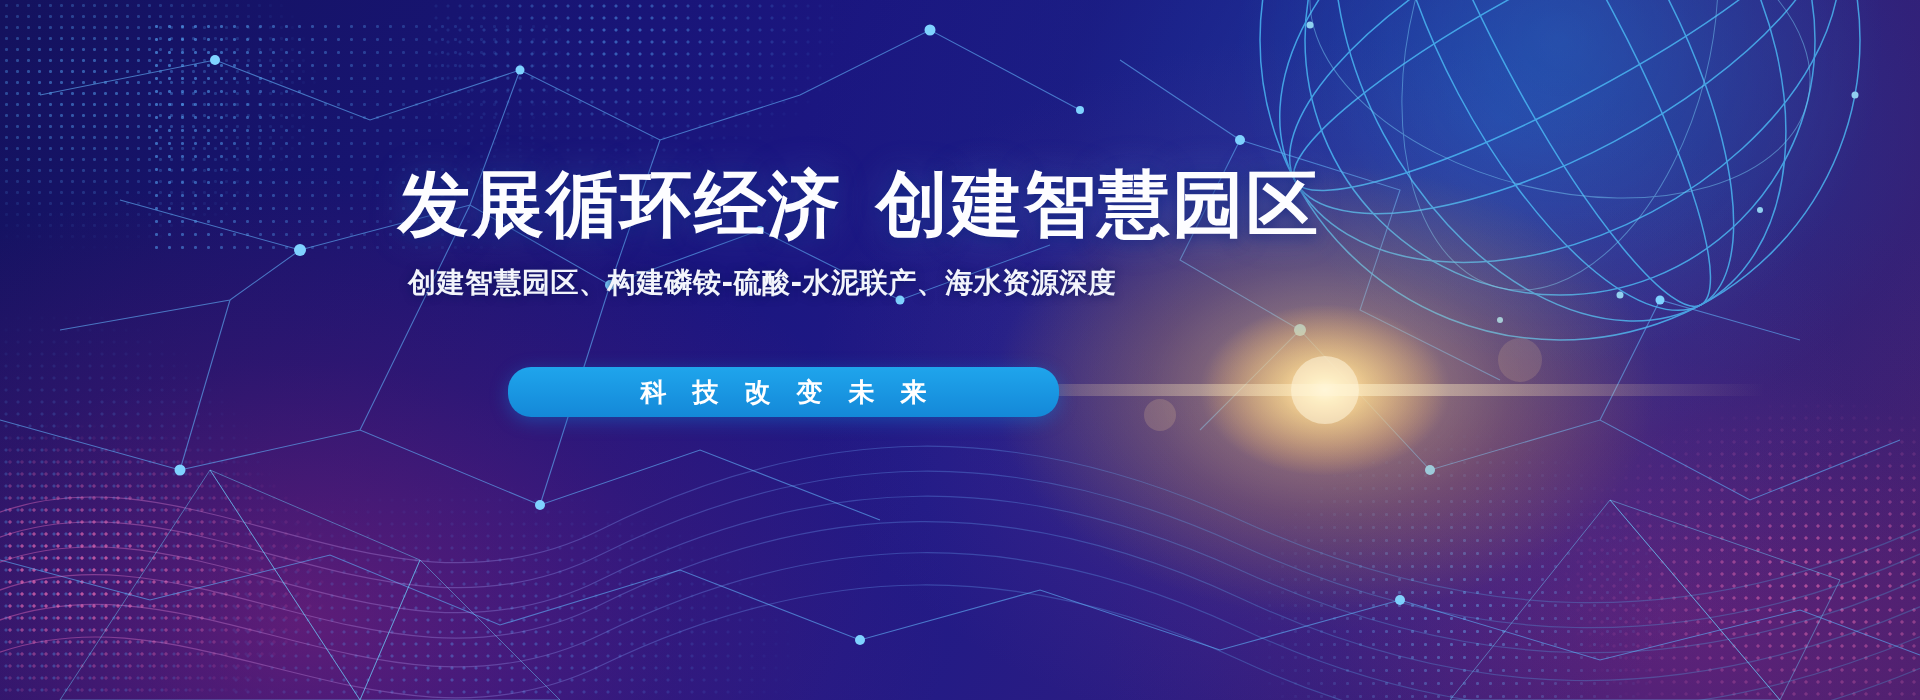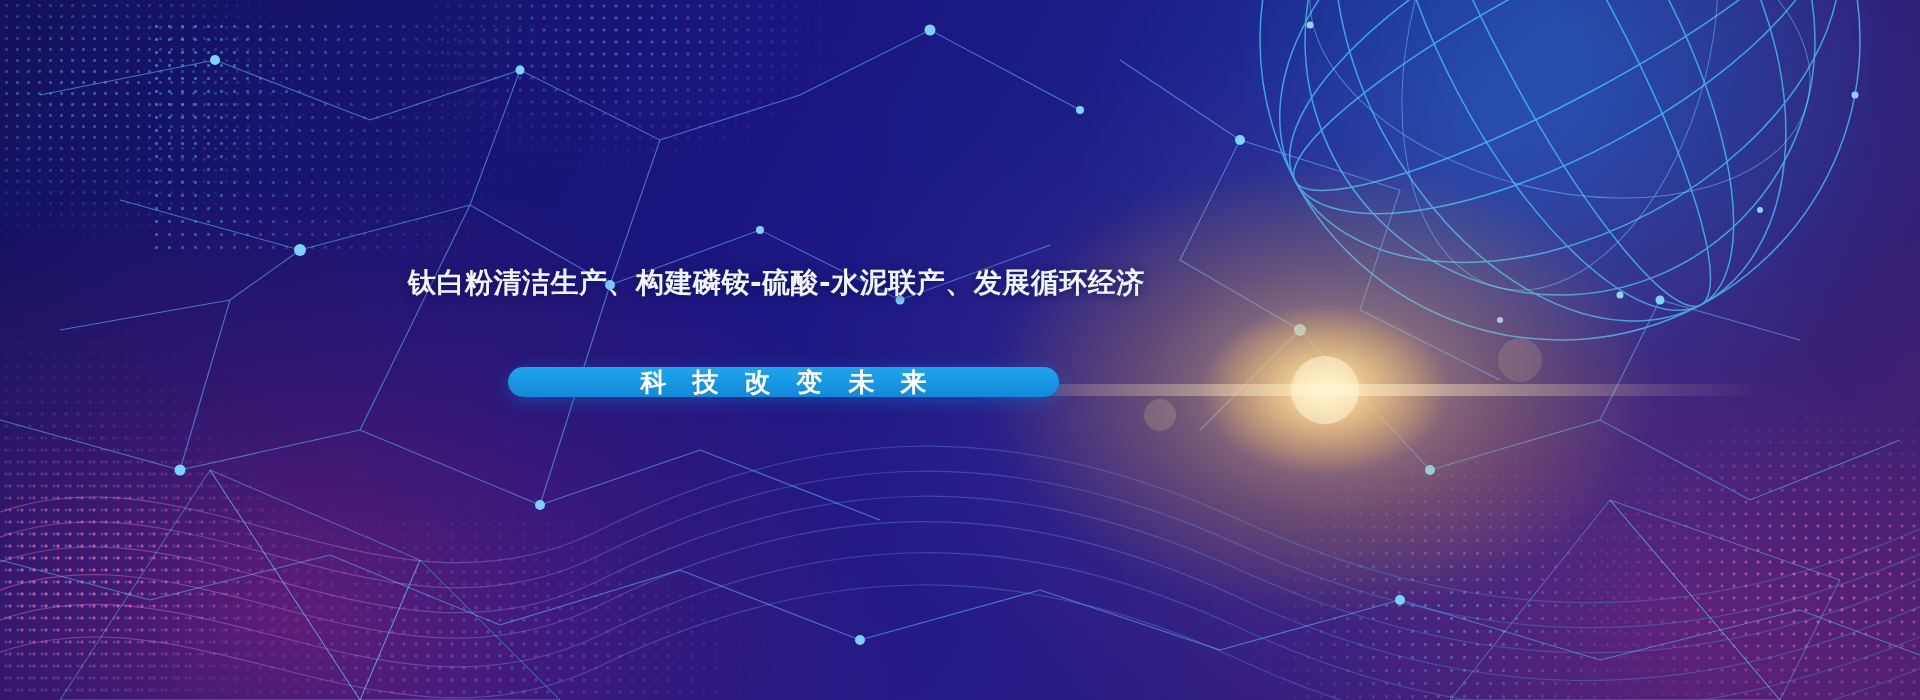--- a/index.html
+++ b/index.html
@@ -38,21 +38,21 @@
 
   
   .content { position:absolute; left:0; top:0; width:1920px; height:700px; }
   .headline { position:absolute; left:398px; top:168px; font-size:72px; font-weight:700; color:#fdfdff;
     letter-spacing:2px; line-height:1; white-space:nowrap; text-shadow:0 2px 14px rgba(10,30,120,.75), 0 0 36px rgba(120,180,255,.28); }
   .headline .gap { display:inline-block; width:34px; }
   .subtitle { position:absolute; left:408px; top:262px; width:800px; font-size:28px; font-weight:600;
     color:#f2f4fb; line-height:1.52; letter-spacing:.5px; text-shadow:0 1px 8px rgba(8,20,90,.8); }
   .subtitle div { white-space:nowrap; }
 
-  .cta { position:absolute; left:508px; top:367px; width:551px; height:30px; border-radius:23px;
+  .cta { position:absolute; left:508px; top:367px; width:551px; height:50px; border-radius:23px;
     background:linear-gradient(180deg,#1fa5ec 0%,#1488d8 100%); border:none; cursor:pointer;
     display:flex; align-items:center; justify-content:center;
     box-shadow:0 4px 18px rgba(20,120,210,.45); }
   .cta span { font-size:26px; font-weight:700; color:#fff; letter-spacing:26px; text-indent:26px;
     font-family:"DejaVu Sans", sans-serif; }
 </style>
 </head>
 <body>
 
 <div class="banner">
@@ -167,22 +167,23 @@
       <path d="M-20 628 C 180 538, 380 742, 600 635 S 1020 525, 1240 628 S 1680 742, 1940 628"></path>
       <path d="M-20 660 C 180 572, 380 772, 600 666 S 1020 558, 1240 660 S 1680 772, 1940 660"></path>
     </g>
     <g stroke="#6fd4ff" stroke-width="1" fill="none" opacity=".45">
       <path d="M60 700 L210 470 L360 700 Z M210 470 L420 560 L360 700 Z M420 560 L560 700 L360 700 Z"></path>
       <path d="M1450 700 L1610 500 L1780 700 Z M1610 500 L1840 580 L1780 700 Z"></path>
     </g>
   </svg>
 
   <div class="content">
+    <div class="headline"><span>发展循环经济</span><span class="gap"></span><span>创建智慧园区</span></div>
 
     <div class="subtitle">
-      <div>钛白粉清洁生产、构建磷铵-硫酸-水泥联产、发展循环经济</div>
+      <div>创建智慧园区、构建磷铵-硫酸-水泥联产、海水资源深度</div>
     </div>
 
     <button class="cta">
       <span>科技改变未来</span>
     </button>
   </div>
 </div>
 
 </body></html>

